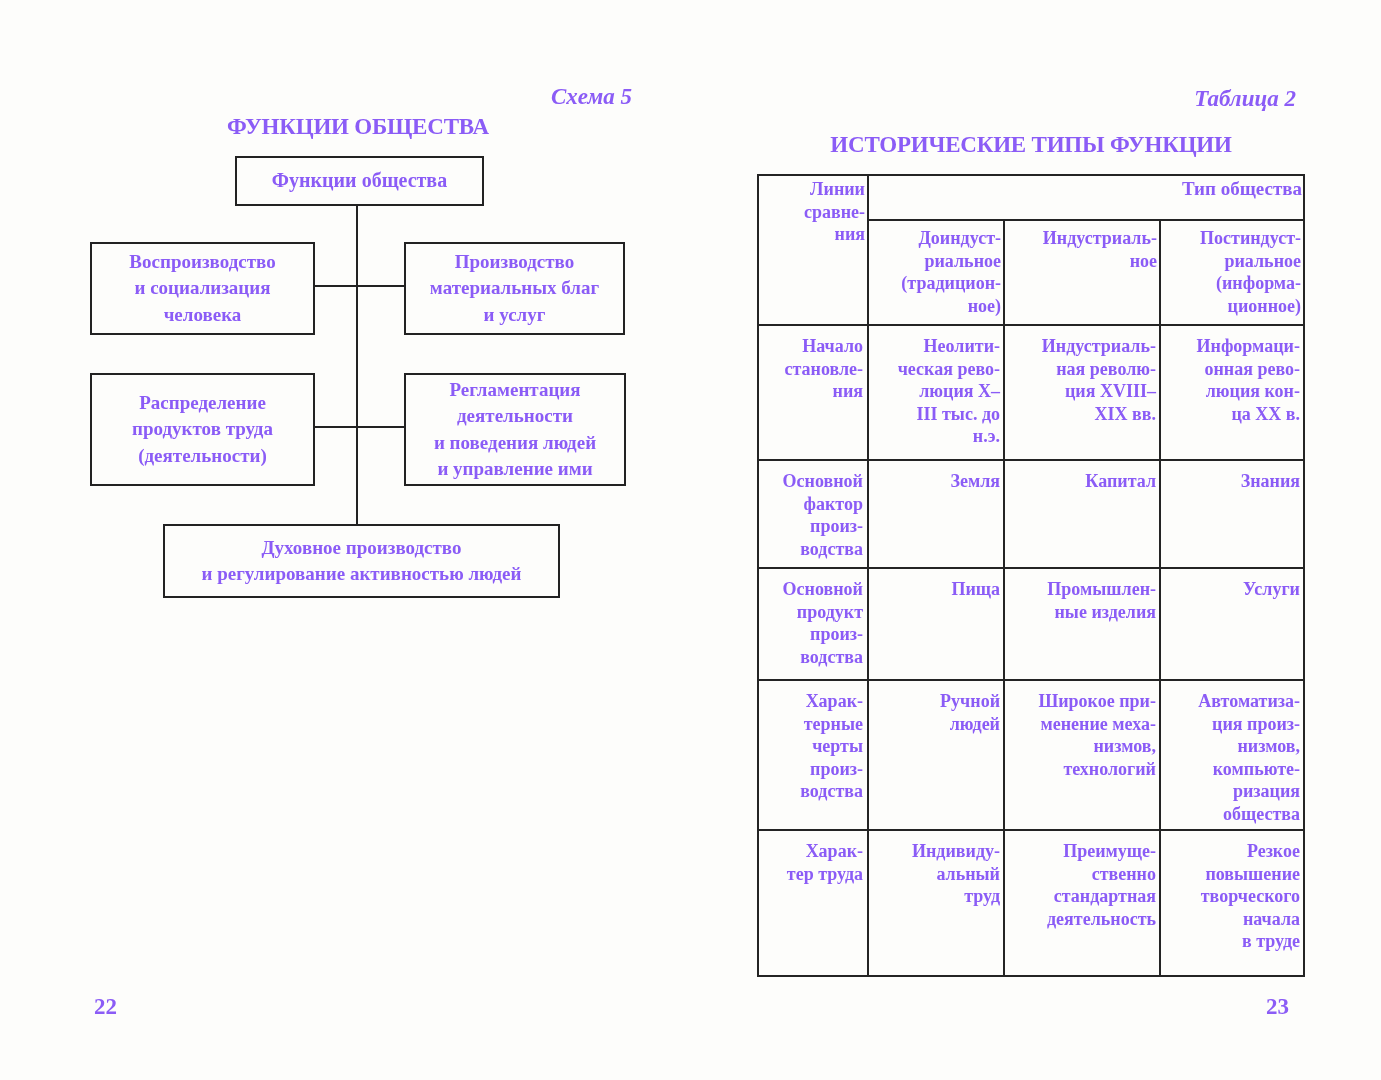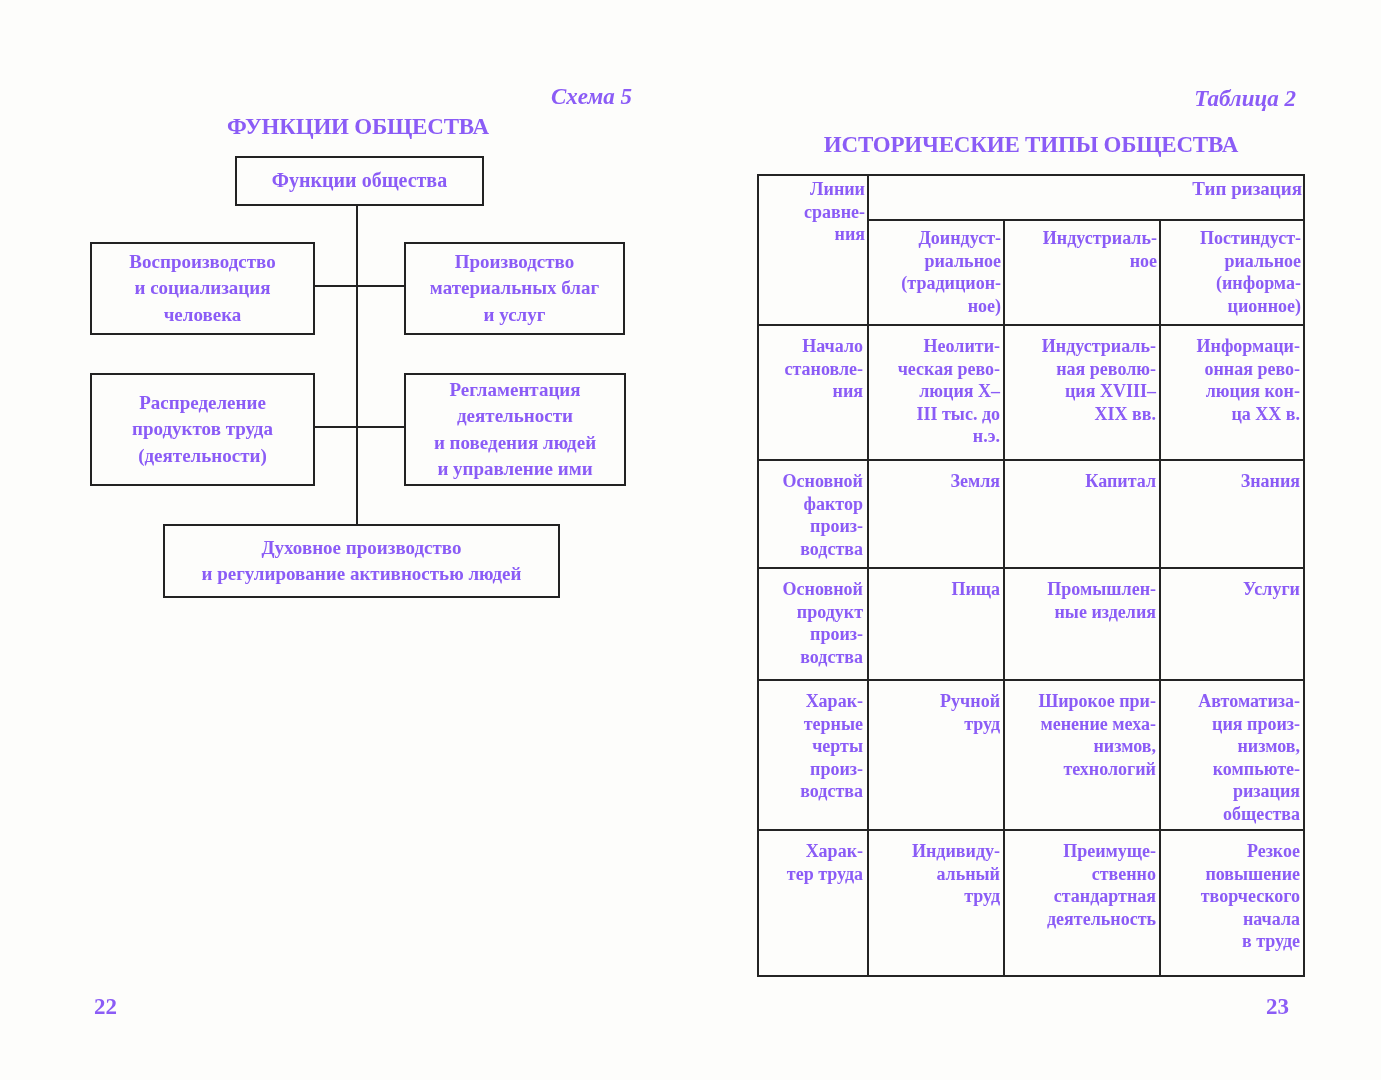--- a/index.html
+++ b/index.html
@@ -91,35 +91,35 @@
 и управление ими</span>
   </div>
   <div class="dbox box-bottom">
     <span class="ml">Духовное производство
 и регулирование активностью людей</span>
   </div>
 
   <div class="pagenum pagenum-left">22</div>
 
   <div class="corner-label tablica-label">Таблица 2</div>
-  <h1 class="page-title right-title">ИСТОРИЧЕСКИЕ ТИПЫ ОБЩЕСТВА</h1>
+  <h1 class="page-title right-title">ИСТОРИЧЕСКИЕ ТИПЫ ФУНКЦИИ</h1>
 
   <table class="hist">
     <colgroup>
       <col style="width:110px">
         <col style="width:136px">
         <col style="width:156px">
         <col style="width:144px">
     </colgroup>
     <tbody>
       <tr>
         <td class="corner ml" rowspan="2">Линии
 сравне-
 ния</td>
-        <td class="group" colspan="3">Тип ризация</td>
+        <td class="group" colspan="3">Тип общества</td>
       </tr>
       <tr class="tr-sub">
         <td class="sub ml">Доиндуст-
 риальное
 (традицион-
 ное)</td>
         <td class="sub ml">Индустриаль-
 ное</td>
         <td class="sub ml">Постиндуст-
 риальное
@@ -163,21 +163,21 @@
 ные изделия</td>
         <td class="cell ml">Услуги</td>
       </tr>
       <tr class="tr-r3">
         <td class="rowlabel ml">Харак-
 терные
 черты
 произ-
 водства</td>
         <td class="cell ml">Ручной
-труд</td>
+людей</td>
         <td class="cell ml">Широкое при-
 менение меха-
 низмов,
 технологий</td>
         <td class="cell ml">Автоматиза-
 ция произ-
 низмов,
 компьюте-
 ризация
 общества</td>

